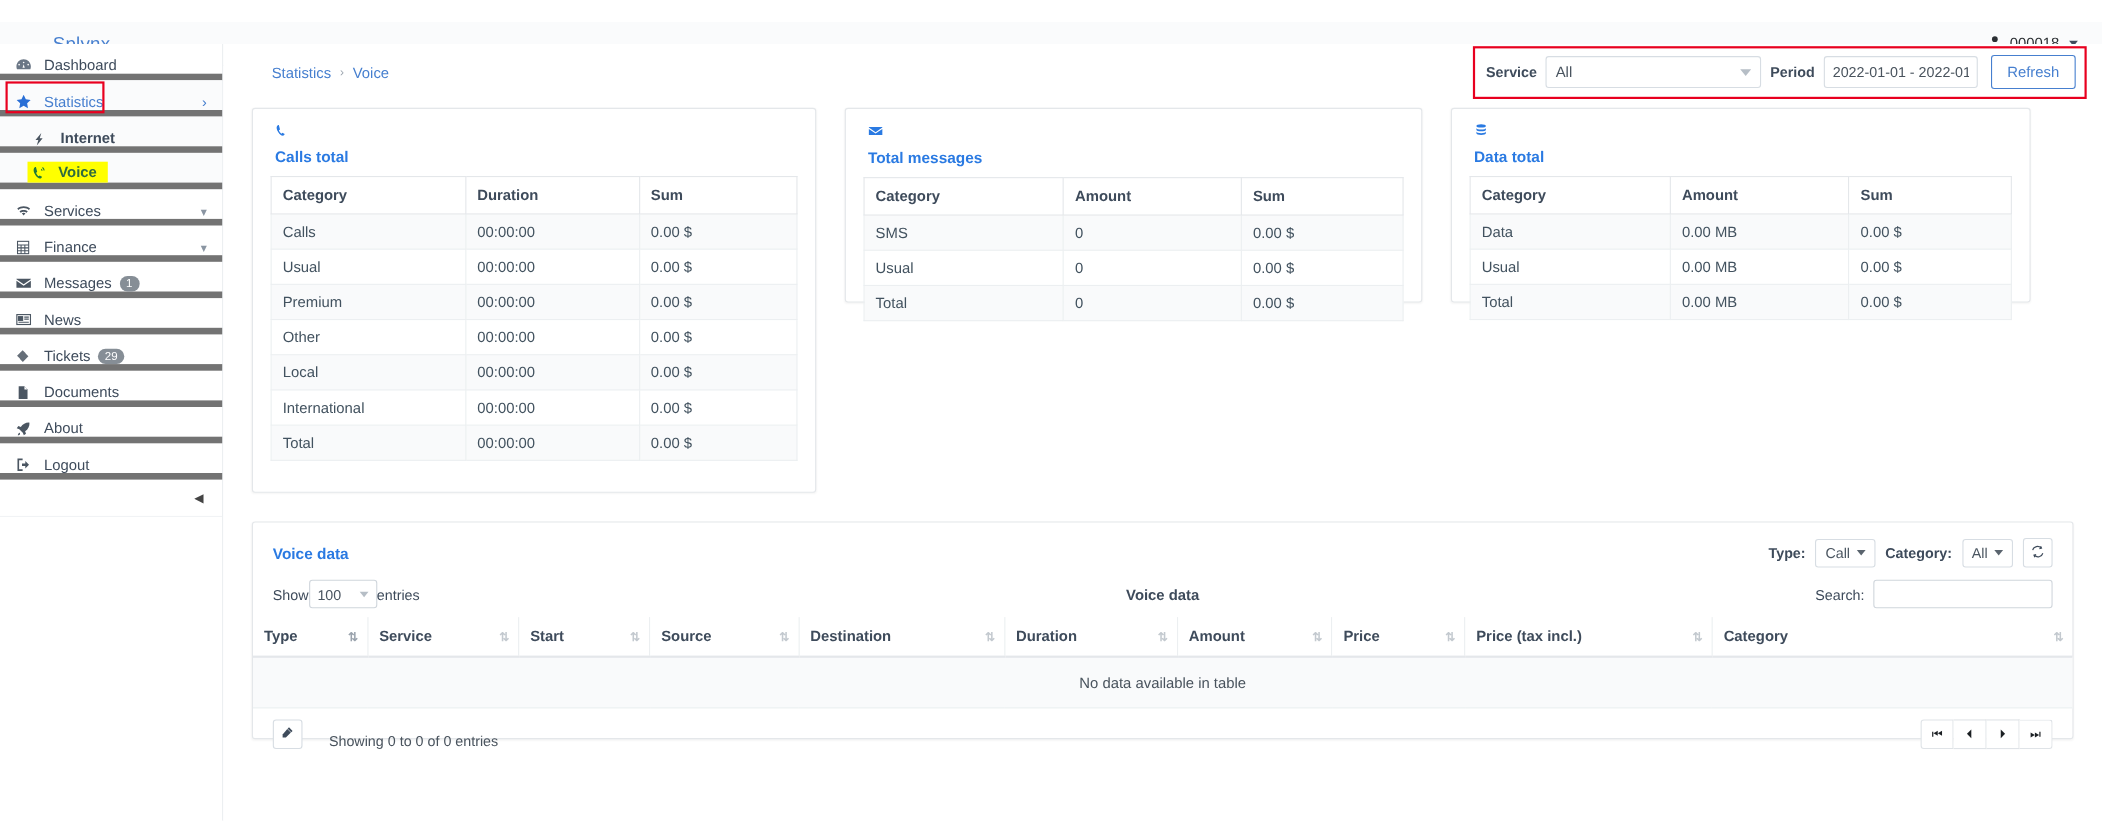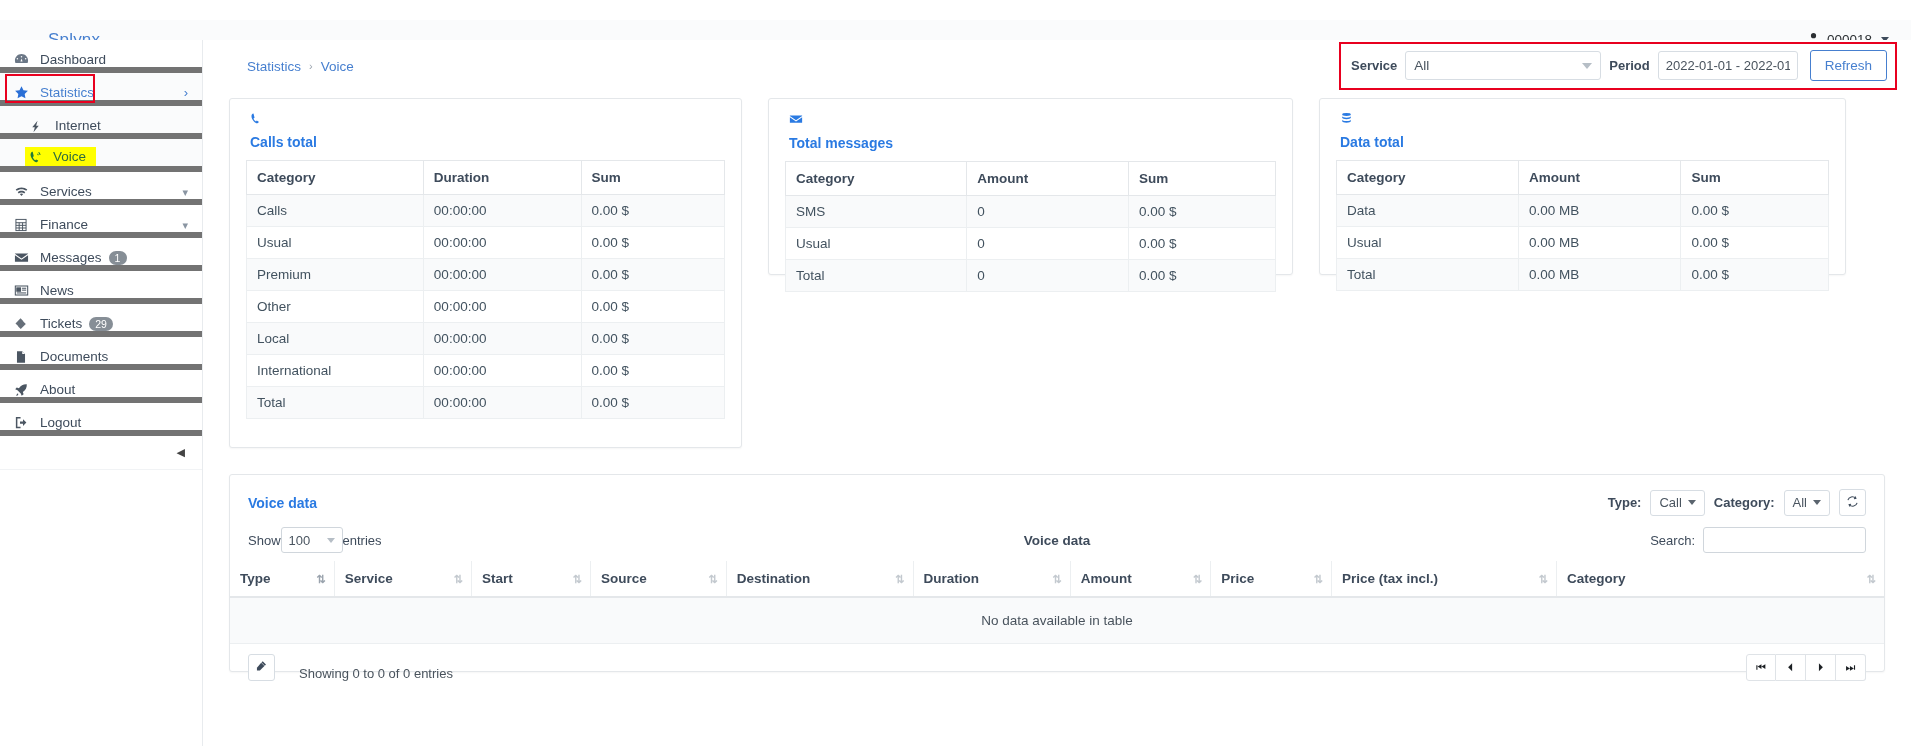--- a/index.html
+++ b/index.html
@@ -45,21 +45,21 @@
     display: flex; align-items: flex-end; height: 33px;
     padding-left: 14px; border-bottom: 6px solid #737373;
     font-size: 13.5px; color: #3e4b5b; cursor: pointer;
   }
   .nav-item .ico {
     width: 26px; flex: none; color: #6b7786;
     font-size: 13px; display: flex; align-items: center;
   }
   .nav-item .ico svg { display: block; }
   .nav-label { white-space: nowrap; }
-  .nav-item.sub { padding-left: 29px; background: #fafbfc; }
+  .nav-item.sub { padding-left: 29px; background: #fafbfc; font-weight: bold; }
   .nav-item.statistics { background: #fafbfc; }
   .nav-item.statistics .nav-label { color: #467fcf; }
   .nav-item.statistics .ico { color: #2a6fd6; }
   .hl-red {
     position: absolute; left: 5px; top: 1px;
     width: 90px; height: 29px; border: 2px solid #e8001f;
     pointer-events: none;
   }
   .hl-yellow {
     background: #ffff00; padding: 2px 10px 2px 4px;

